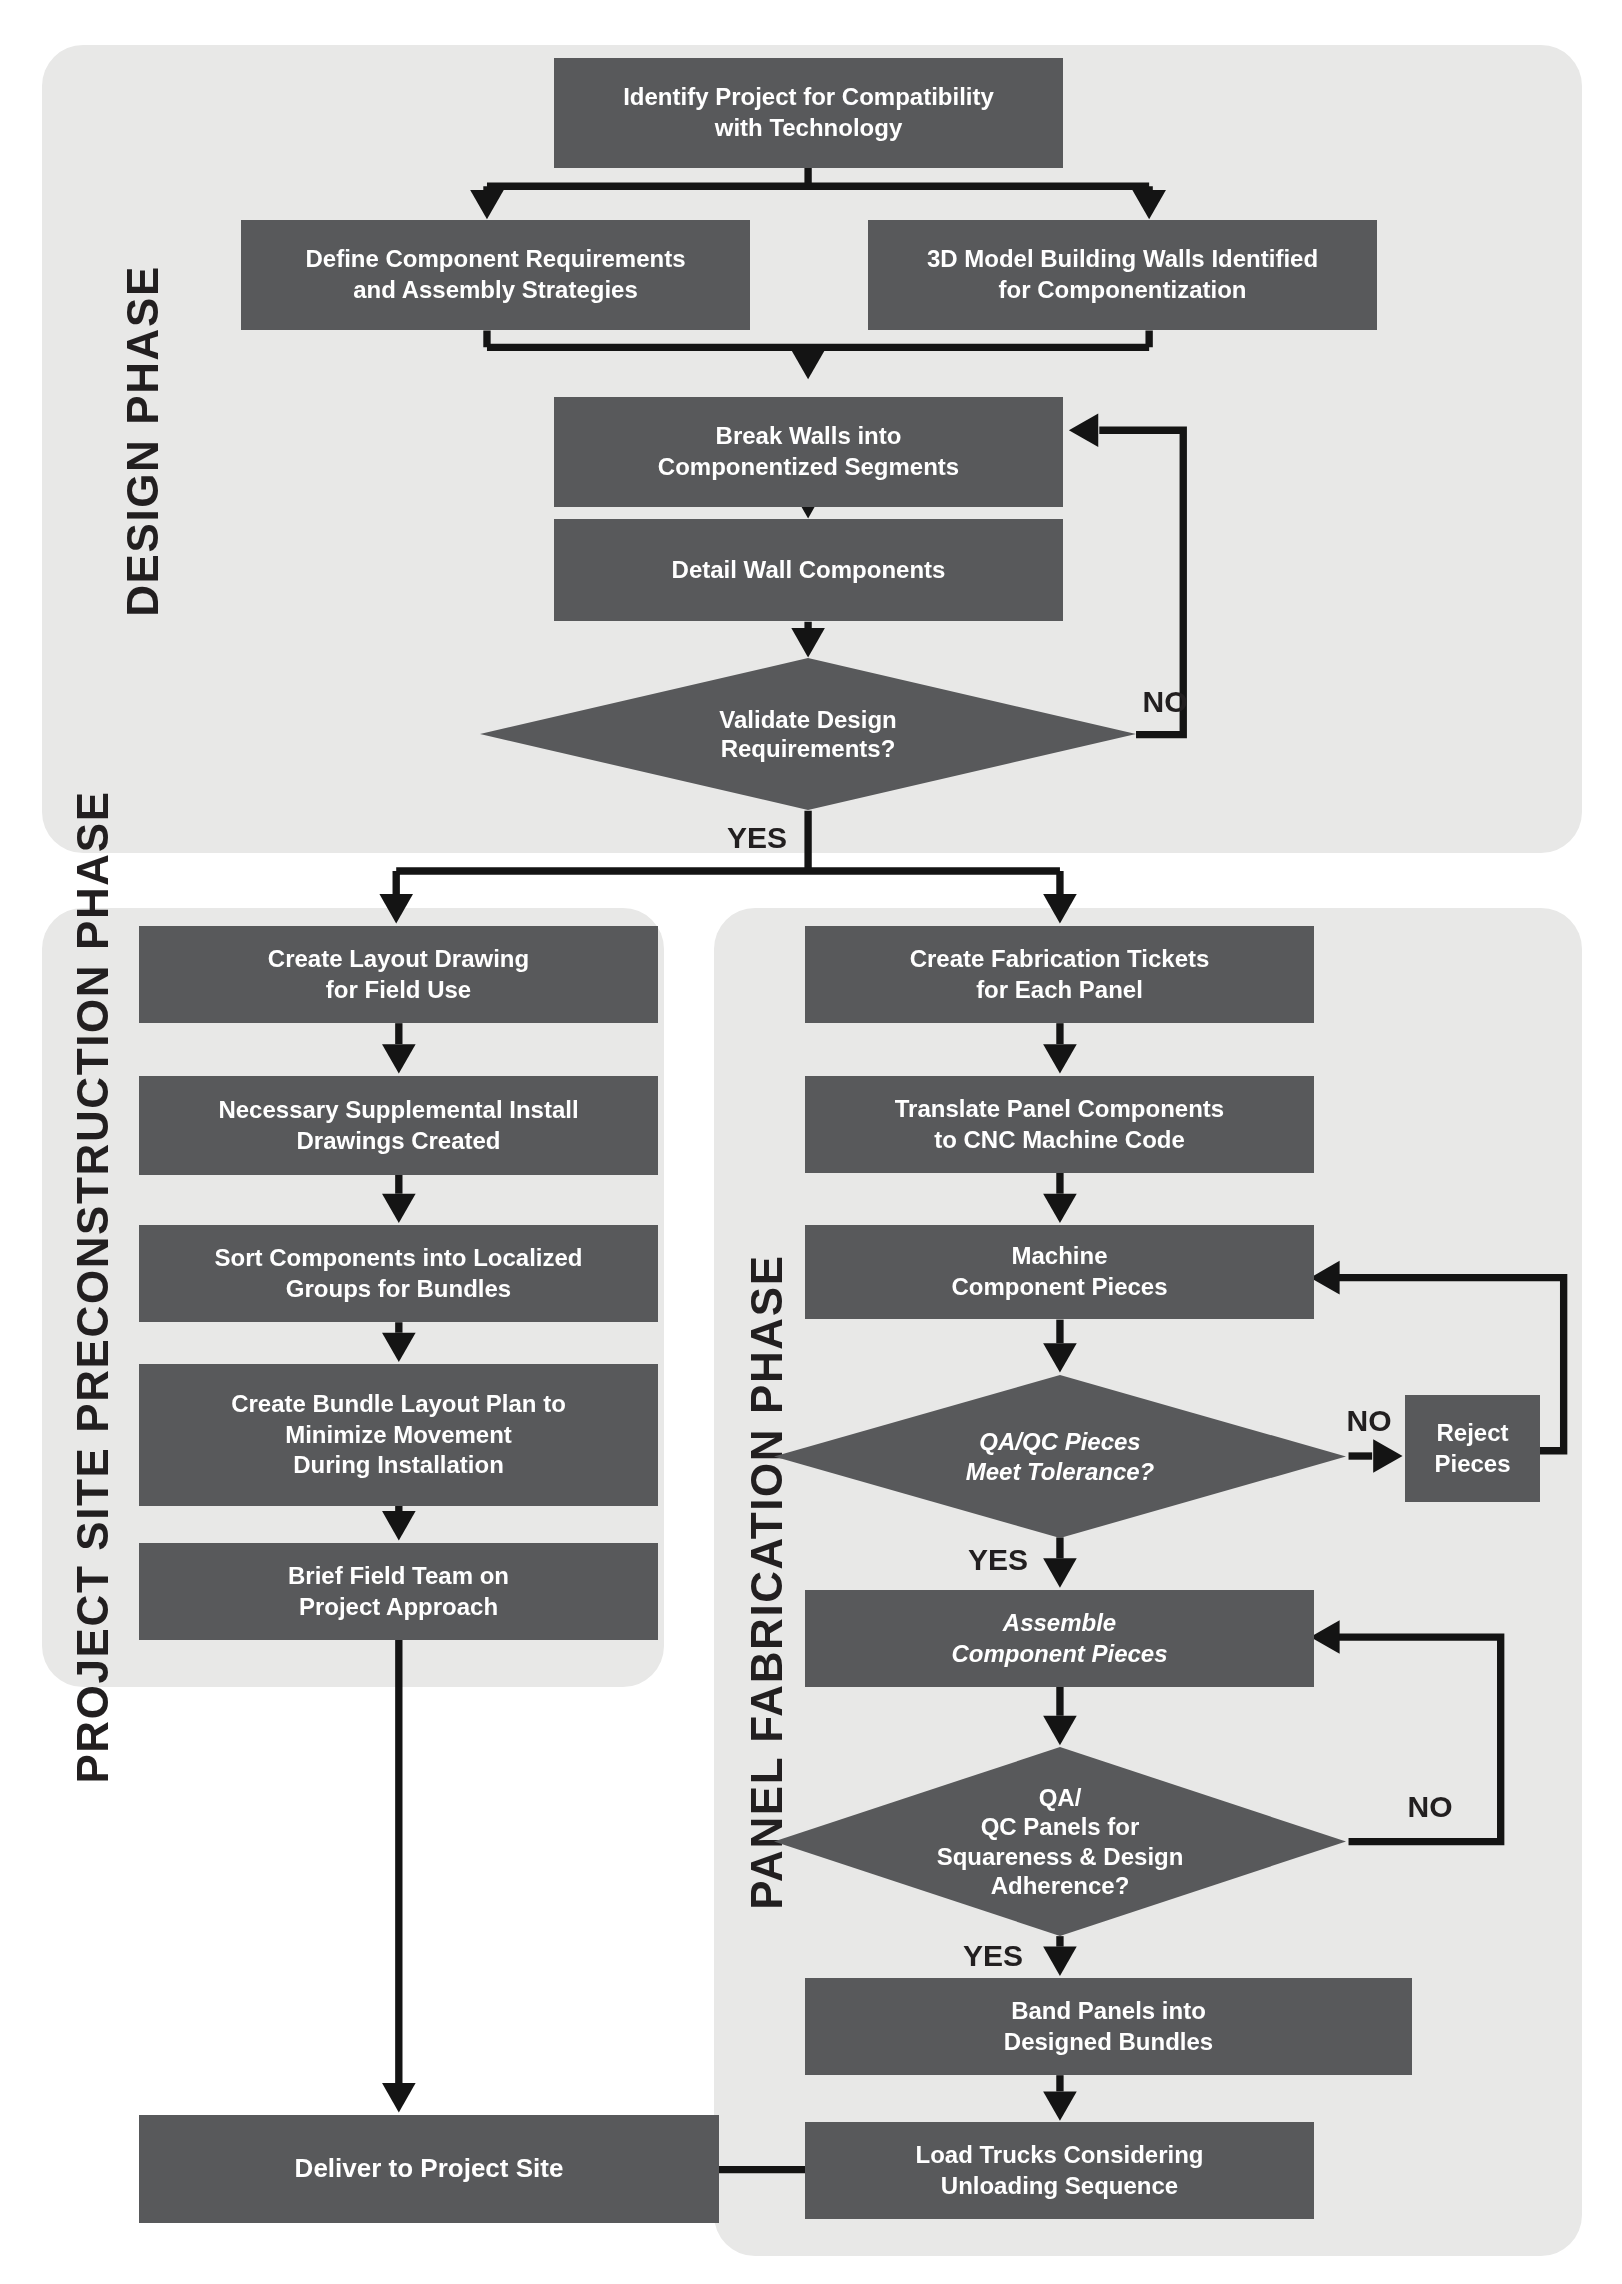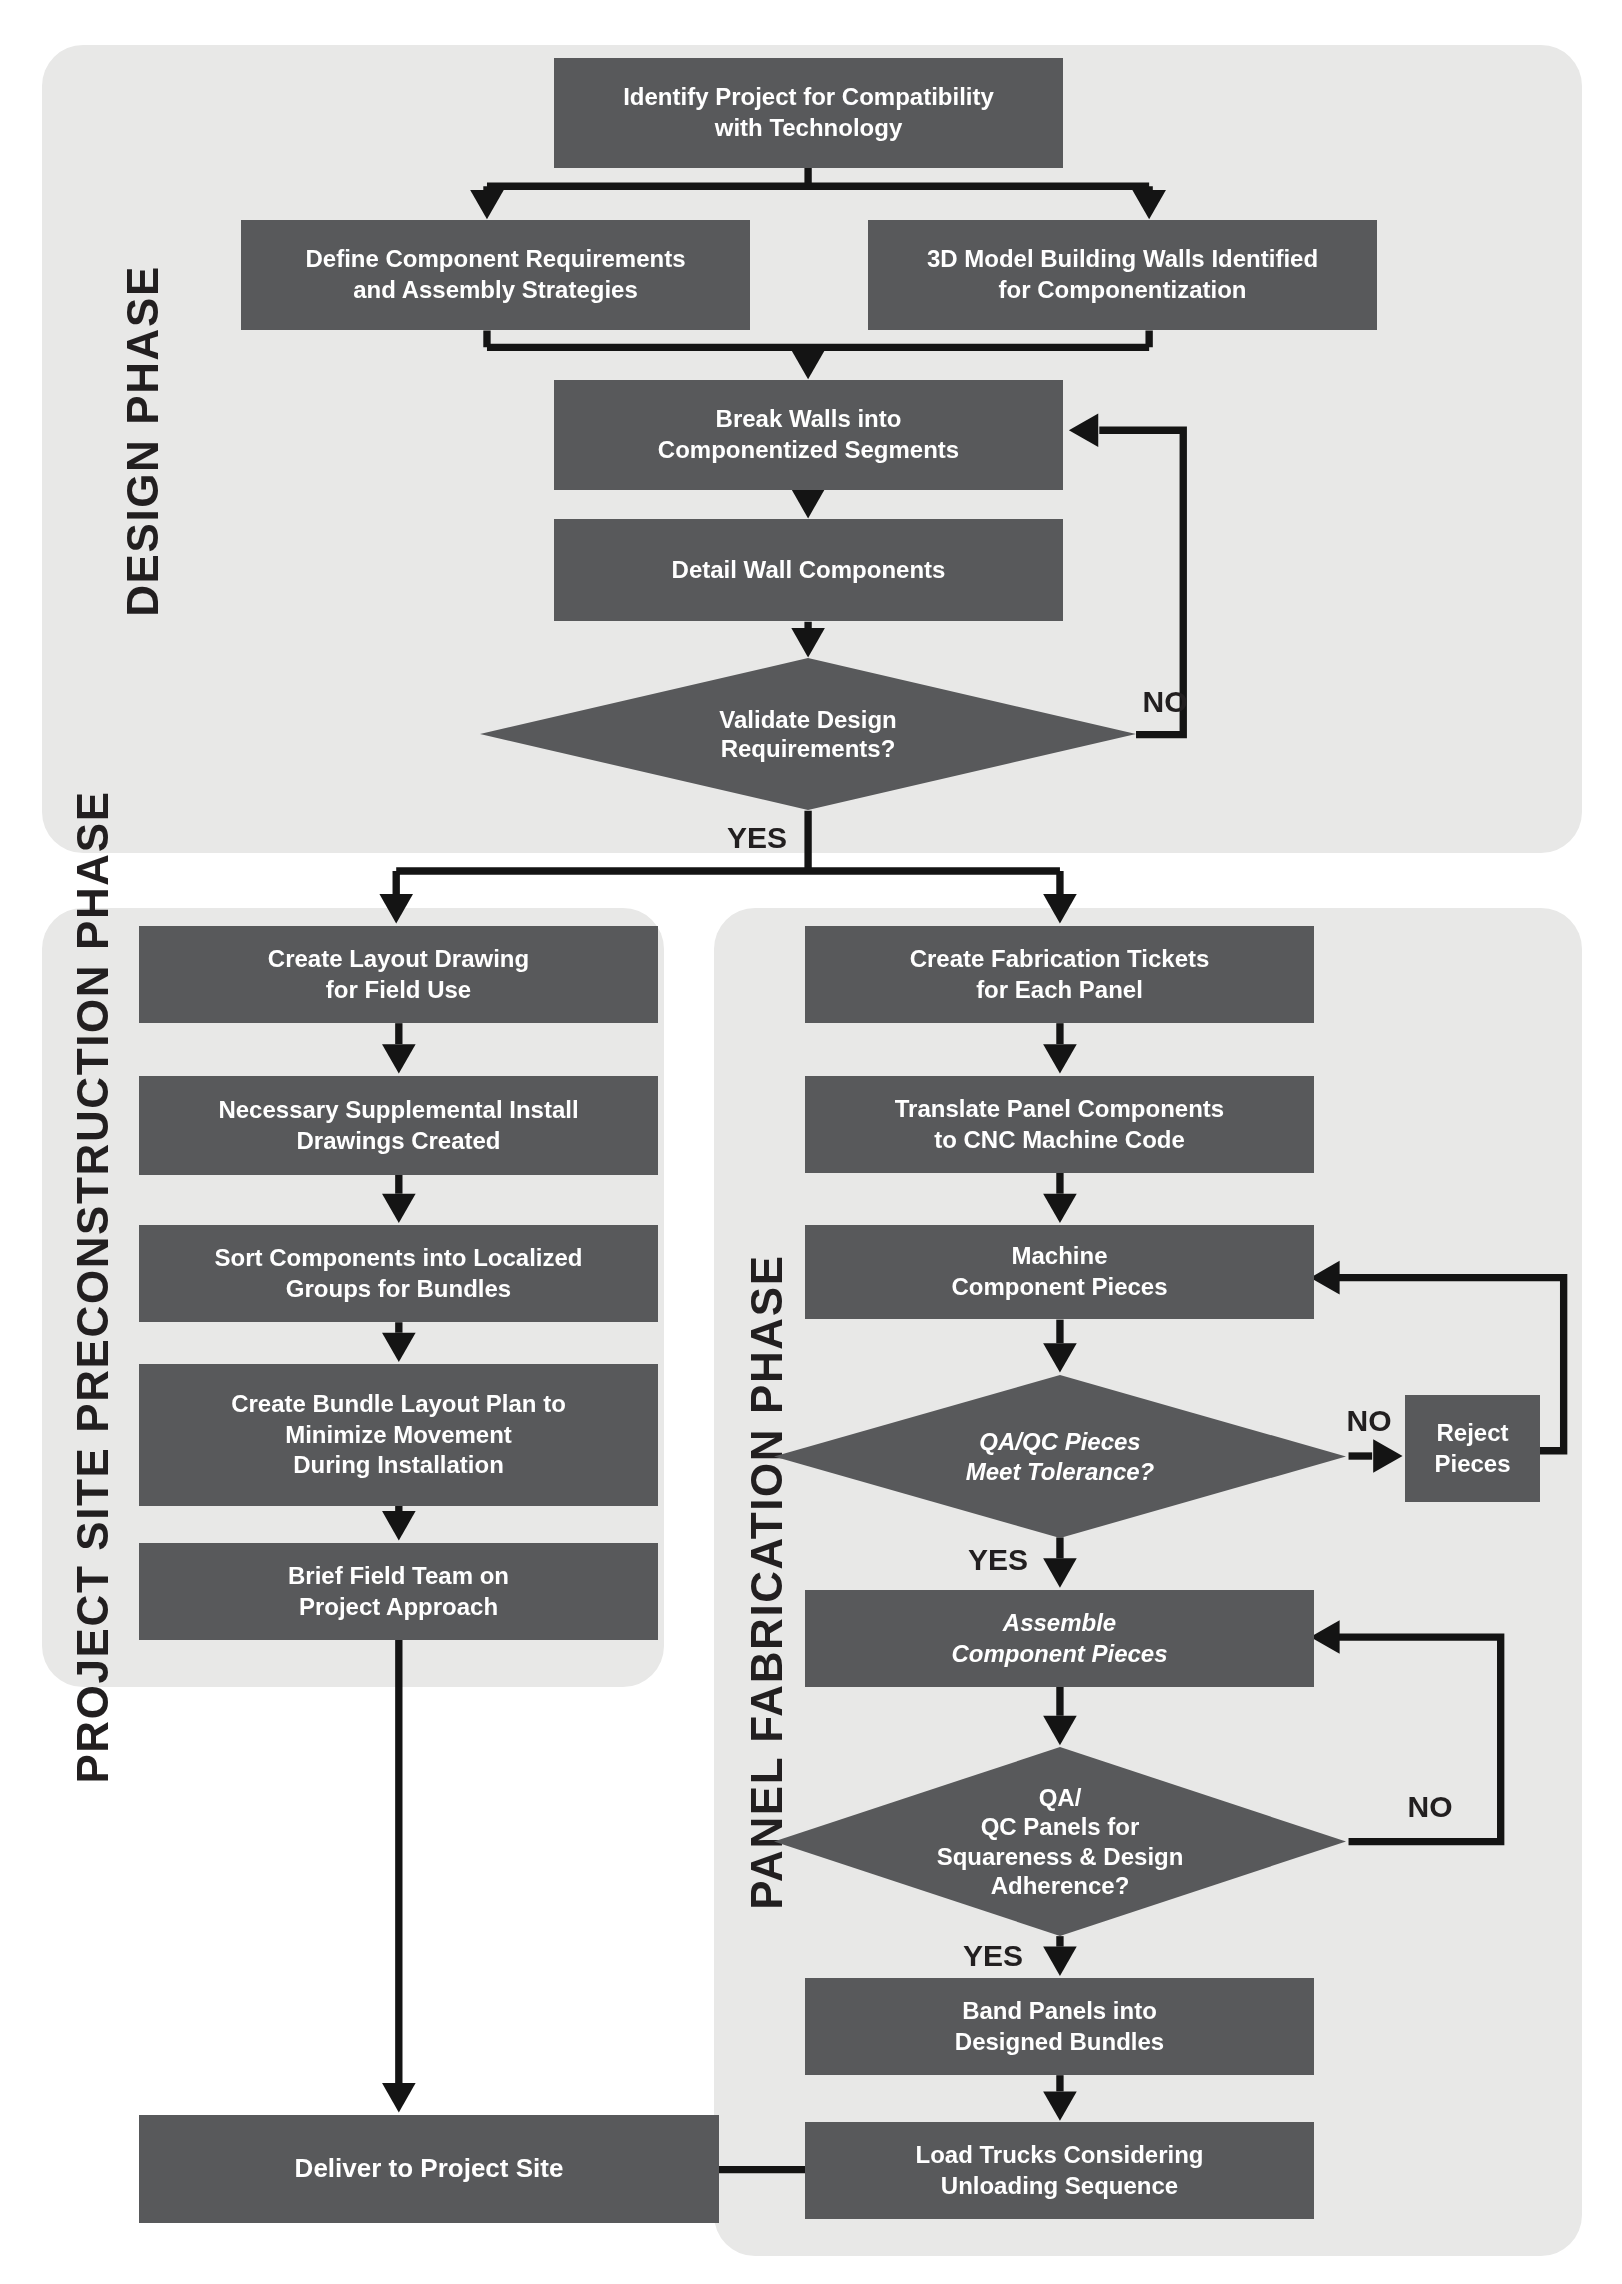--- a/index.html
+++ b/index.html
@@ -103,21 +103,21 @@
   <div class="phase-label" style="left:143px;top:441px;">DESIGN PHASE</div>
   <div class="phase-label" style="left:93px;top:1287px;">PROJECT SITE PRECONSTRUCTION PHASE</div>
   <div class="phase-label" style="left:767px;top:1582px;">PANEL FABRICATION PHASE</div>
 
   <div class="node" style="left:554px;top:58px;width:509px;height:110px;">Identify Project for Compatibility
 with Technology</div>
   <div class="node" style="left:241px;top:220px;width:509px;height:110px;">Define Component Requirements
 and Assembly Strategies</div>
   <div class="node" style="left:868px;top:220px;width:509px;height:110px;">3D Model Building Walls Identified
 for Componentization</div>
-  <div class="node" style="left:554px;top:380px;width:509px;height:110px;">Break Walls into
+  <div class="node" style="left:554px;top:397px;width:509px;height:110px;">Break Walls into
 Componentized Segments</div>
   <div class="node" style="left:554px;top:519px;width:509px;height:102px;">Detail Wall Components</div>
   <div class="diamond" style="left:480px;top:658px;width:656px;height:152px;">Validate Design
 Requirements?</div>
 
   <div class="node" style="left:139px;top:926px;width:519px;height:97px;">Create Layout Drawing
 for Field Use</div>
   <div class="node" style="left:139px;top:1076px;width:519px;height:99px;">Necessary Supplemental Install
 Drawings Created</div>
   <div class="node" style="left:139px;top:1225px;width:519px;height:97px;">Sort Components into Localized
@@ -137,21 +137,21 @@
   <div class="diamond" style="left:774px;top:1375px;width:572px;height:163px;font-style:italic;">QA/QC Pieces
 Meet Tolerance?</div>
   <div class="node" style="left:1405px;top:1395px;width:135px;height:107px;">Reject
 Pieces</div>
   <div class="node" style="left:805px;top:1590px;width:509px;height:97px;font-style:italic;">Assemble
 Component Pieces</div>
   <div class="diamond" style="left:774px;top:1747px;width:572px;height:189px;">QA/
 QC Panels for
 Squareness &amp; Design
 Adherence?</div>
-  <div class="node" style="left:805px;top:1978px;width:509px;height:97px;">Band Panels into
+  <div class="node" style="left:805px;top:1978px;width:607px;height:97px;">Band Panels into
 Designed Bundles</div>
   <div class="node" style="left:805px;top:2122px;width:509px;height:97px;">Load Trucks Considering
 Unloading Sequence</div>
 
   <div class="node" style="left:139px;top:2115px;width:580px;height:108px;font-size:26px;">Deliver to Project Site</div>
 
   <div class="edge-label" style="left:656px;top:821px;width:131px;text-align:right;">YES</div>
   <div class="edge-label" style="left:1102px;top:685px;width:126px;text-align:center;">NO</div>
   <div class="edge-label" style="left:892px;top:1543px;width:136px;text-align:right;">YES</div>
   <div class="edge-label" style="left:1307px;top:1404px;width:124px;text-align:center;">NO</div>

